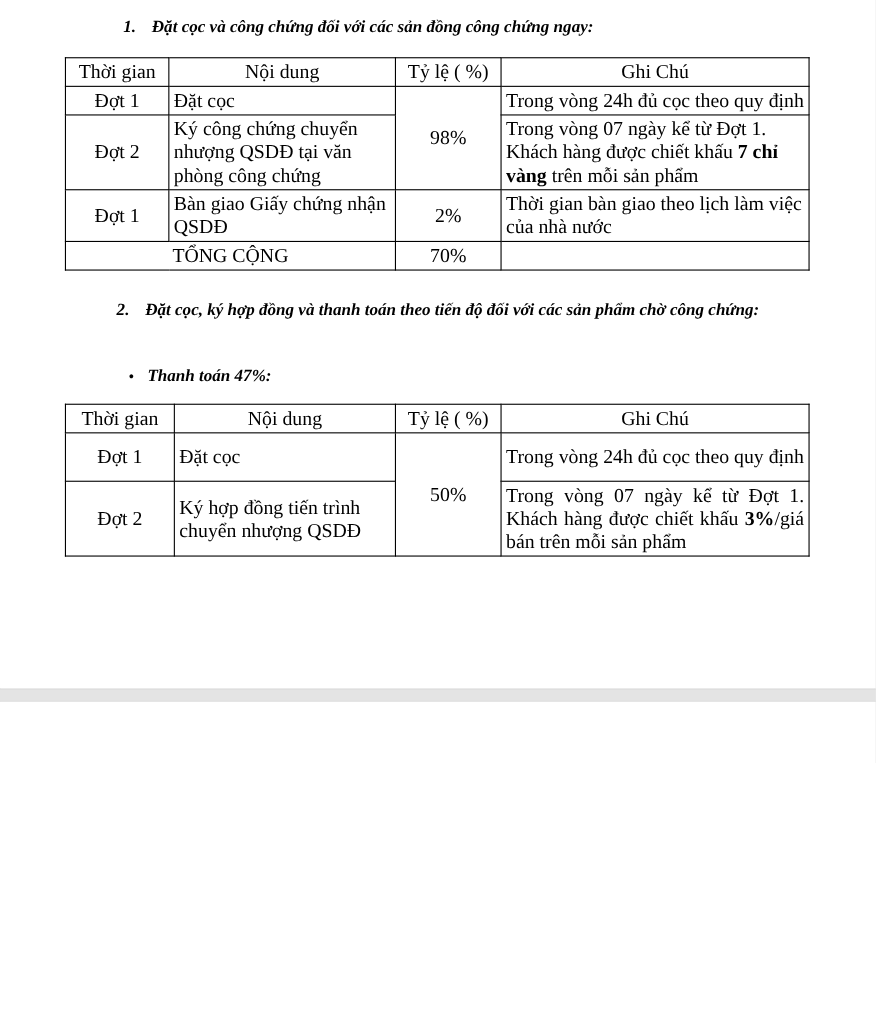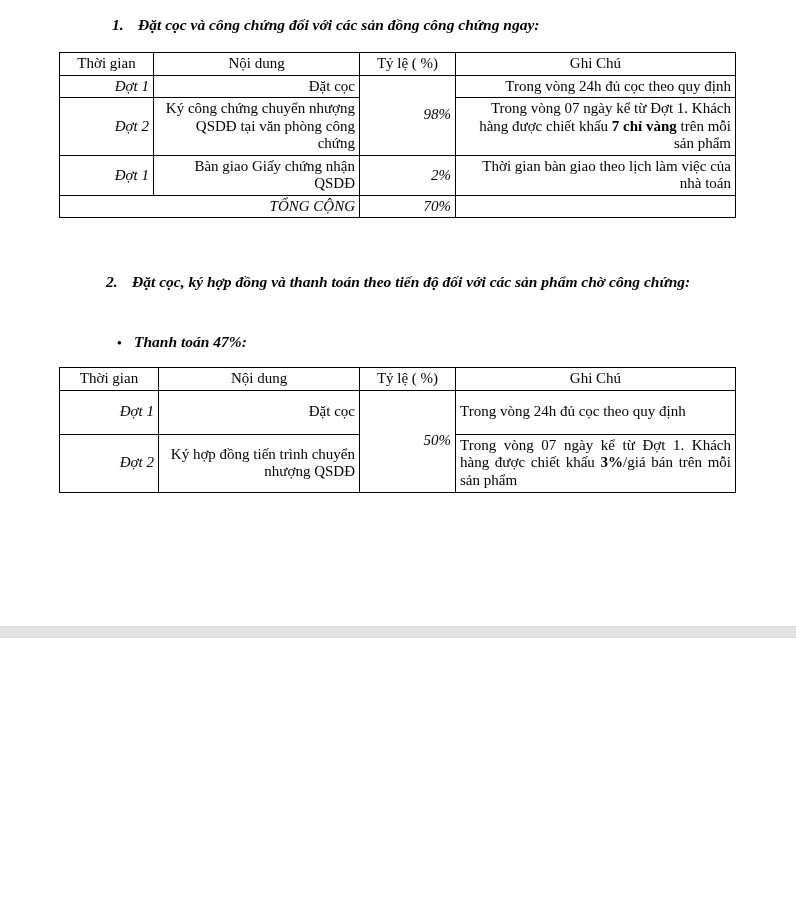--- a/index.html
+++ b/index.html
@@ -83,34 +83,34 @@
     width: 17px;
     flex: 0 0 17px;
     font-size: 13px;
     line-height: 1;
   }
 
   
   table.doc-table {
     position: absolute;
     border-collapse: collapse;
-    font-size: 15px;
+    font-size: 18px;
     line-height: 1.17;
     table-layout: fixed;
   }
   table.doc-table td,
   table.doc-table th {
     border: 1px solid #000000;
     padding: 2px 4px;
     vertical-align: middle;
     font-weight: normal;
   }
   .th-cell { text-align: center; padding: 9px 4px; }
-  .c-center { text-align: right; font-style: italic; }
-  .c-left   { text-align: right; }
+  .c-center { text-align: center; }
+  .c-left   { text-align: left; }
   .c-just   { text-align: justify; text-align-last: left; }
   .pad-note { padding: 2px 5px; }
 
   #table-1 { left: 59px; top: 52px; width: 676px; }
   #table-2 { left: 59px; top: 367px; width: 676px; }
   .total-row td { padding-top: 3px; padding-bottom: 3px; margin-top: 16px; }
 </style>
 </head>
 <body>
 
@@ -148,21 +148,21 @@
       </tr>
       <tr>
         <td class="c-center">Đợt 2</td>
         <td class="c-left">Ký công chứng chuyển nhượng QSDĐ tại văn phòng công chứng</td>
         <td class="c-left pad-note"><span>Trong vòng 07 ngày kể từ Đợt 1. Khách hàng được chiết khấu </span><b>7 chỉ vàng</b><span> trên mỗi sản phẩm</span></td>
       </tr>
       <tr>
         <td class="c-center">Đợt 1</td>
         <td class="c-left">Bàn giao Giấy chứng nhận QSDĐ</td>
         <td class="c-center">2%</td>
-        <td class="c-left pad-note">Thời gian bàn giao theo lịch làm việc của nhà toán</td>
+        <td class="c-left pad-note">Thời gian bàn giao theo lịch làm việc của nhà nước</td>
       </tr>
       <tr class="total-row">
         <td class="c-center" colspan="2">TỔNG CỘNG</td>
         <td class="c-center">70%</td>
         <td></td>
       </tr>
     </tbody>
   </table>
 
   <div class="heading" id="heading-2">

